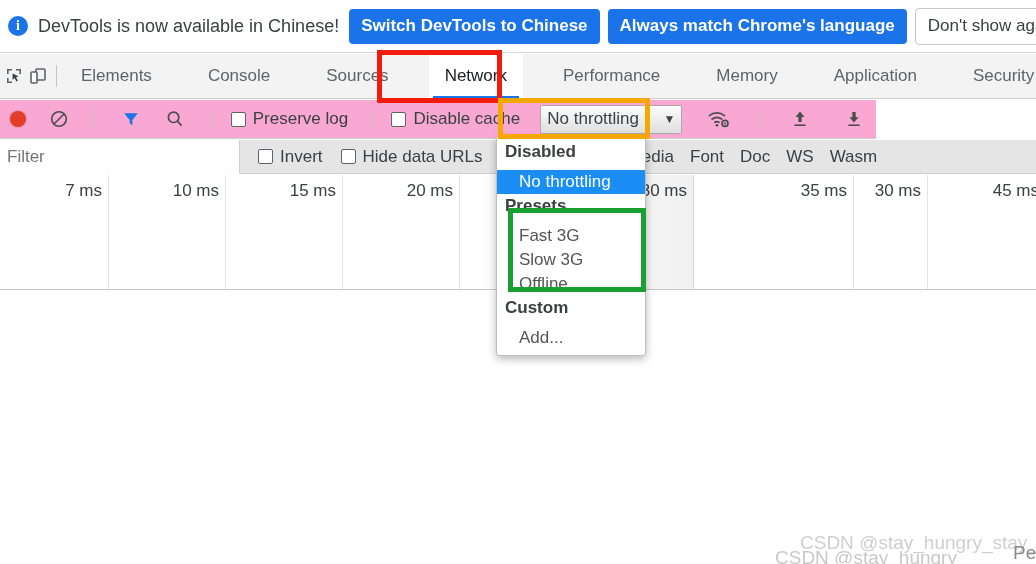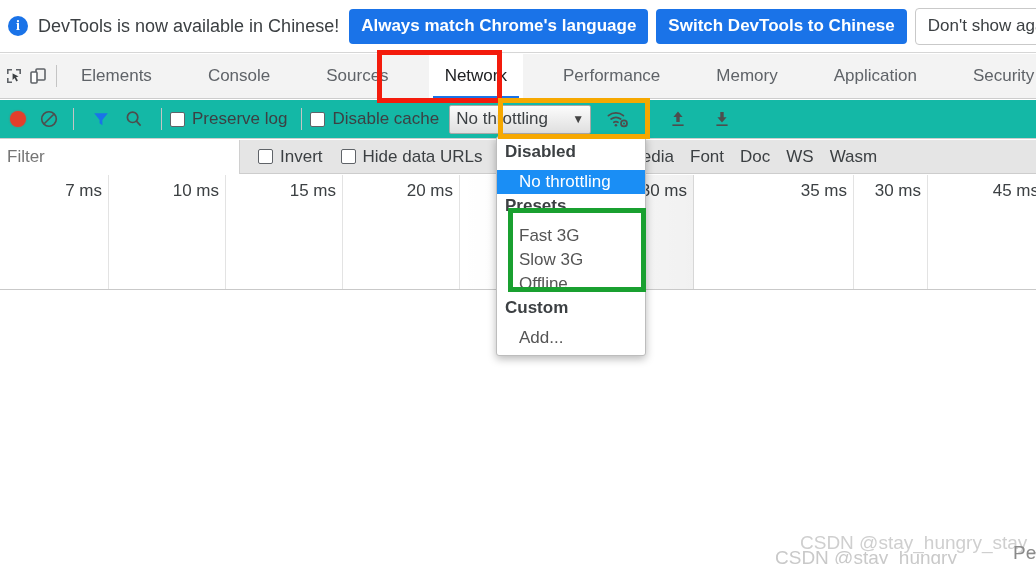--- a/index.html
+++ b/index.html
@@ -87,25 +87,26 @@
     background: #ffffff; color: #202124;
   }
   .tab.active::after {
     content: ""; position: absolute; left: 4px; right: 4px; bottom: 0;
     height: 3px; background: #1a73e8;
   }
 
   
   .toolbar {
     position: absolute; left: 0; top: 100px;
-    width: 1036px; height: 39px;
-    background: #14b8a6;
+    width: 876px; height: 39px;
+    background: #f9a8d4;
     border-bottom: 1px solid #cdcdcd;
     display: flex; align-items: center;
     padding-left: 4px;
+    justify-content: space-between;
   }
   .record-dot {
     width: 16px; height: 16px; border-radius: 50%;
     background: #e33e2b; margin: 0 7px 0 6px; cursor: pointer;
     box-shadow: 0 0 2px rgba(227,62,43,.6);
     flex: 0 0 auto;
   }
   .clear-btn { margin: 0 6px; cursor: pointer; display: flex; flex:0 0 auto;}
   .filter-funnel { margin: 0 9px; cursor: pointer; display:flex; flex:0 0 auto;}
   .search-mag { margin: 0 9px 0 4px; cursor: pointer; display:flex; flex:0 0 auto;}
@@ -247,22 +248,22 @@
   }
 </style>
 </head>
 <body>
 
 <div id="app">
 
   <div class="notif-bar">
     <div class="info-icon">i</div>
     <div class="notif-text">DevTools is now available in Chinese!</div>
+    <button class="btn-blue">Switch DevTools to Chinese</button>
     <button class="btn-blue">Always match Chrome's language</button>
-    <button class="btn-blue">Switch DevTools to Chinese</button>
     <button class="btn-plain">Don't show again</button>
   </div>
 
   <div class="tabbar">
     <div class="tool-icon-btn">
       <svg width="20" height="20" viewBox="0 0 20 20">
         <path d="M3 3h5v1.6H4.6V8H3V3z" fill="#5f6368"></path>
         <path d="M3 17h5v-1.6H4.6V12H3v5z" fill="#5f6368" opacity="0"></path>
         <path d="M3 12v5h5v-1.6H4.6V12H3z" fill="#5f6368"></path>
         <path d="M12 3h5v5h-1.6V4.6H12V3z" fill="#5f6368"></path>

